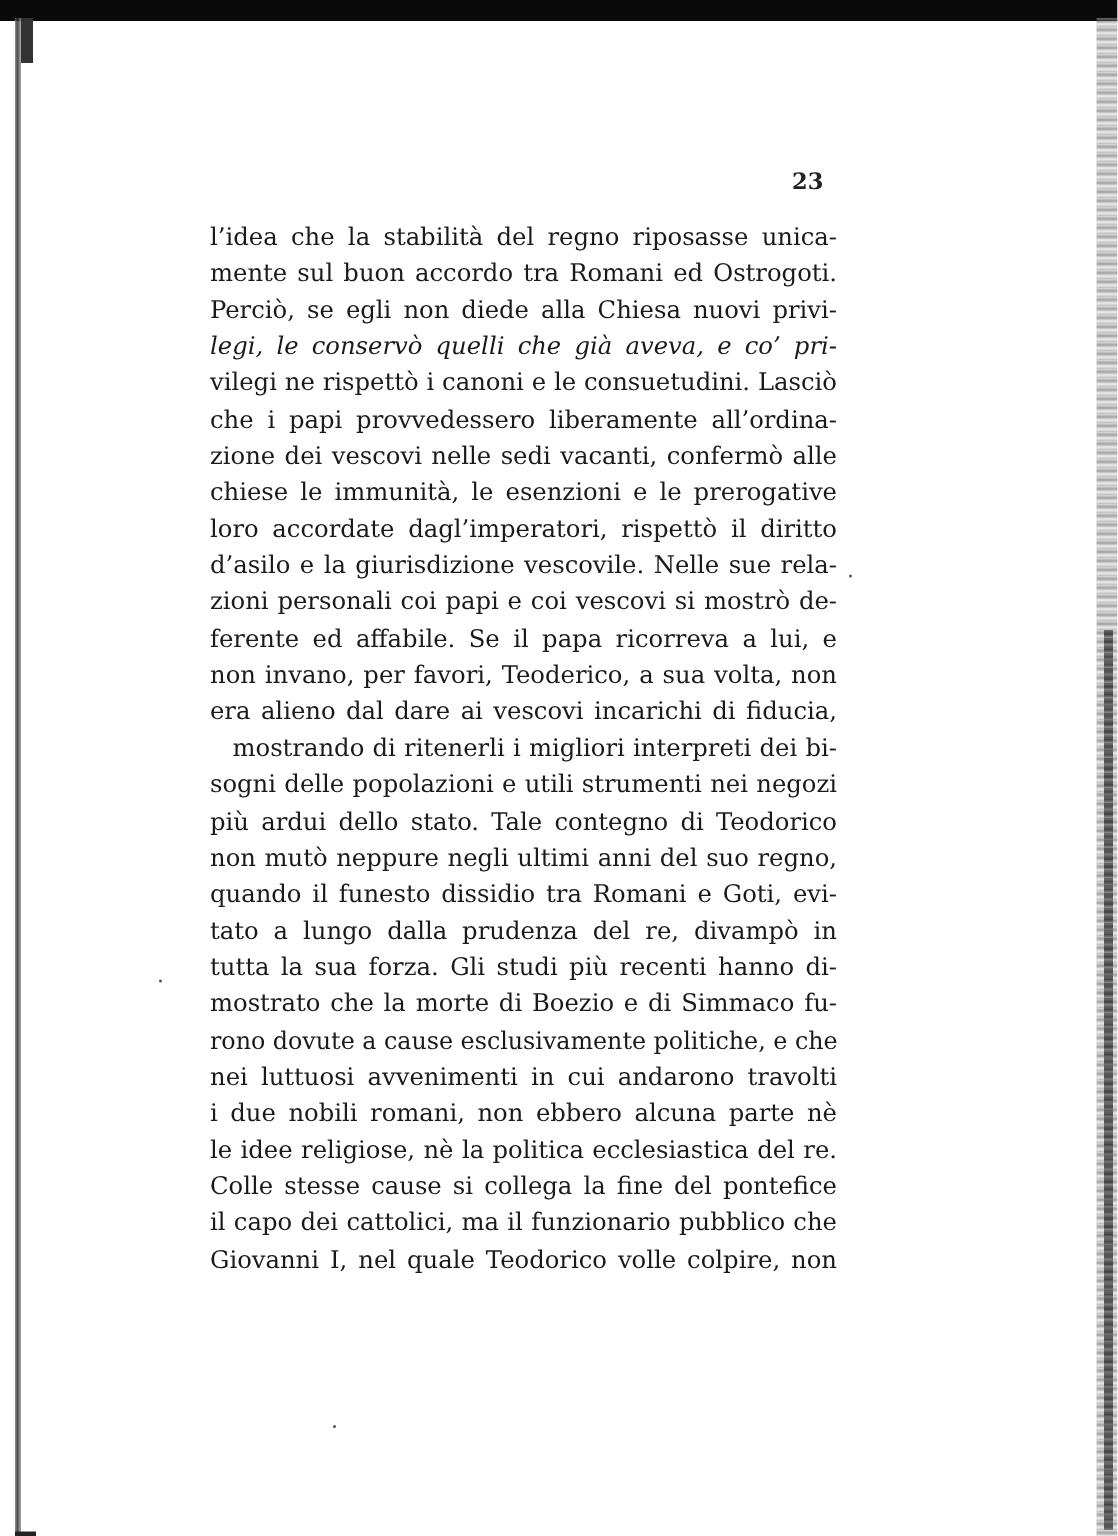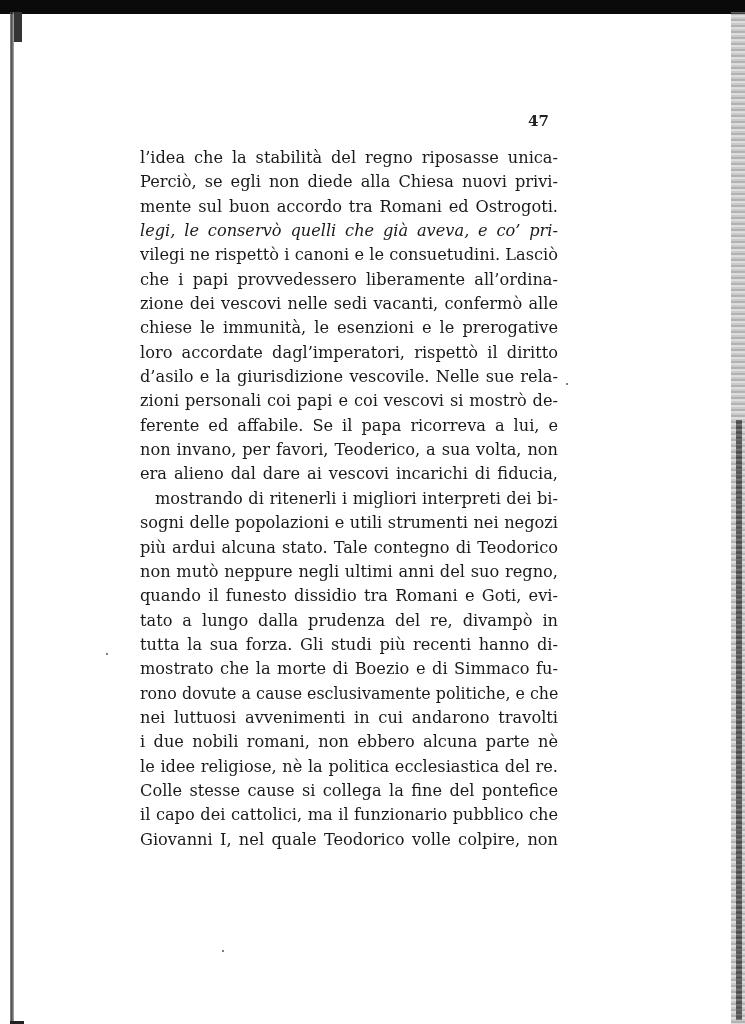--- a/index.html
+++ b/index.html
@@ -61,40 +61,40 @@
 <div class="left-edge"></div>
 <div class="left-edge-top"></div>
 <div class="left-edge-bottom"></div>
 <div class="right-edge"></div>
 <div class="right-edge-dark"></div>
 
 <div class="dot" style="left:106px; top:653px;"></div>
 <div class="dot" style="left:566px; top:383px;"></div>
 <div class="dot" style="left:222px; top:950px;"></div>
 
-<div class="page-number">47</div>
+<div class="page-number">23</div>
 
 <div class="body-text">
   <div class="line" style="word-spacing: 0px;">l’idea che la stabilità del regno riposasse unica-</div>
+  <div class="line" style="word-spacing: 0px;">mente sul buon accordo tra Romani ed Ostrogoti.</div>
   <div class="line" style="word-spacing: 0px;">Perciò, se egli non diede alla Chiesa nuovi privi-</div>
-  <div class="line" style="word-spacing: 0px;">mente sul buon accordo tra Romani ed Ostrogoti.</div>
   <div class="line" style="word-spacing: 0px; font-style: italic;">legi, le conservò quelli che già aveva, e co’ pri-</div>
   <div class="line" style="word-spacing: 0px;">vilegi ne rispettò i canoni e le consuetudini. Lasciò</div>
   <div class="line" style="word-spacing: 0px;">che i papi provvedessero liberamente all’ordina-</div>
   <div class="line" style="word-spacing: 0px;">zione dei vescovi nelle sedi vacanti, confermò alle</div>
   <div class="line" style="word-spacing: 0px;">chiese le immunità, le esenzioni e le prerogative</div>
   <div class="line" style="word-spacing: 0px;">loro accordate dagl’imperatori, rispettò il diritto</div>
   <div class="line" style="word-spacing: 0px;">d’asilo e la giurisdizione vescovile. Nelle sue rela-</div>
   <div class="line" style="word-spacing: 0px;">zioni personali coi papi e coi vescovi si mostrò de-</div>
   <div class="line" style="word-spacing: 0px;">ferente ed affabile. Se il papa ricorreva a lui, e</div>
   <div class="line" style="word-spacing: 0px;">non invano, per favori, Teoderico, a sua volta, non</div>
   <div class="line" style="word-spacing: 0px;">era alieno dal dare ai vescovi incarichi di fiducia,</div>
   <div class="line" style="word-spacing: 0px; margin-left: 15px;">mostrando di ritenerli i migliori interpreti dei bi-</div>
   <div class="line" style="word-spacing: 0px;">sogni delle popolazioni e utili strumenti nei negozi</div>
-  <div class="line" style="word-spacing: 0px;">più ardui alcuna stato. Tale contegno di Teodorico</div>
+  <div class="line" style="word-spacing: 0px;">più ardui dello stato. Tale contegno di Teodorico</div>
   <div class="line" style="word-spacing: 0px;">non mutò neppure negli ultimi anni del suo regno,</div>
   <div class="line" style="word-spacing: 0px;">quando il funesto dissidio tra Romani e Goti, evi-</div>
   <div class="line" style="word-spacing: 0px;">tato a lungo dalla prudenza del re, divampò in</div>
   <div class="line" style="word-spacing: 0px;">tutta la sua forza. Gli studi più recenti hanno di-</div>
   <div class="line" style="word-spacing: 0px;">mostrato che la morte di Boezio e di Simmaco fu-</div>
   <div class="line" style="transform: scaleX(0.978923); transform-origin: left center;">rono dovute a cause esclusivamente politiche, e che</div>
   <div class="line" style="word-spacing: 0px;">nei luttuosi avvenimenti in cui andarono travolti</div>
   <div class="line" style="word-spacing: 0px;">i due nobili romani, non ebbero alcuna parte nè</div>
   <div class="line" style="word-spacing: 0px;">le idee religiose, nè la politica ecclesiastica del re.</div>
   <div class="line" style="word-spacing: 0px;">Colle stesse cause si collega la fine del pontefice</div>

